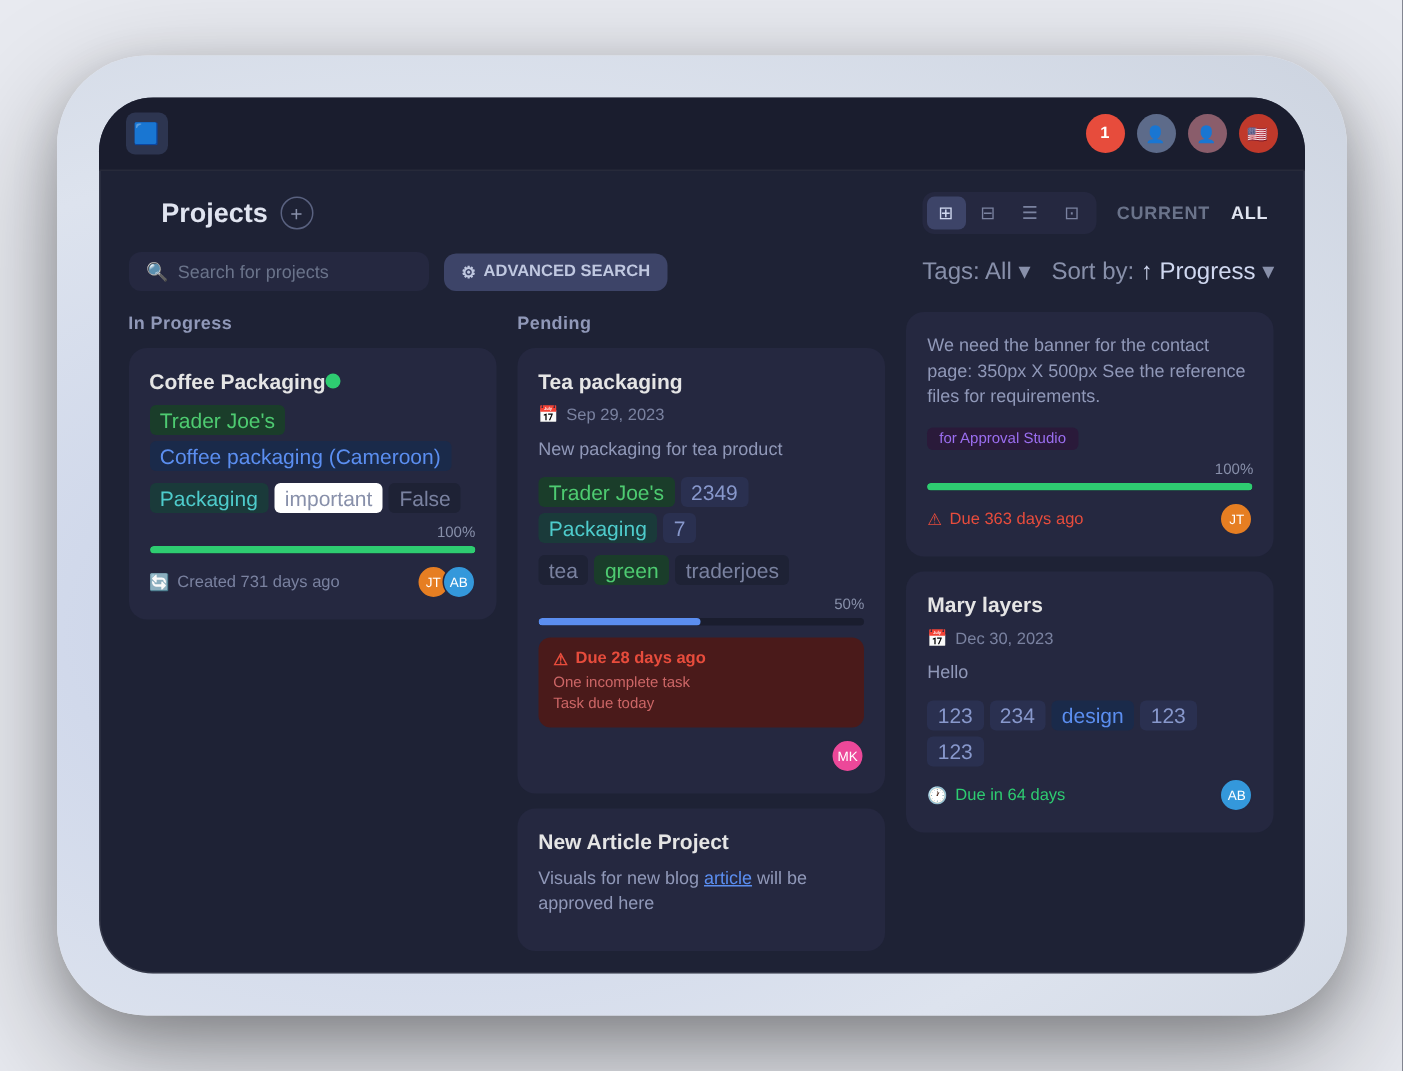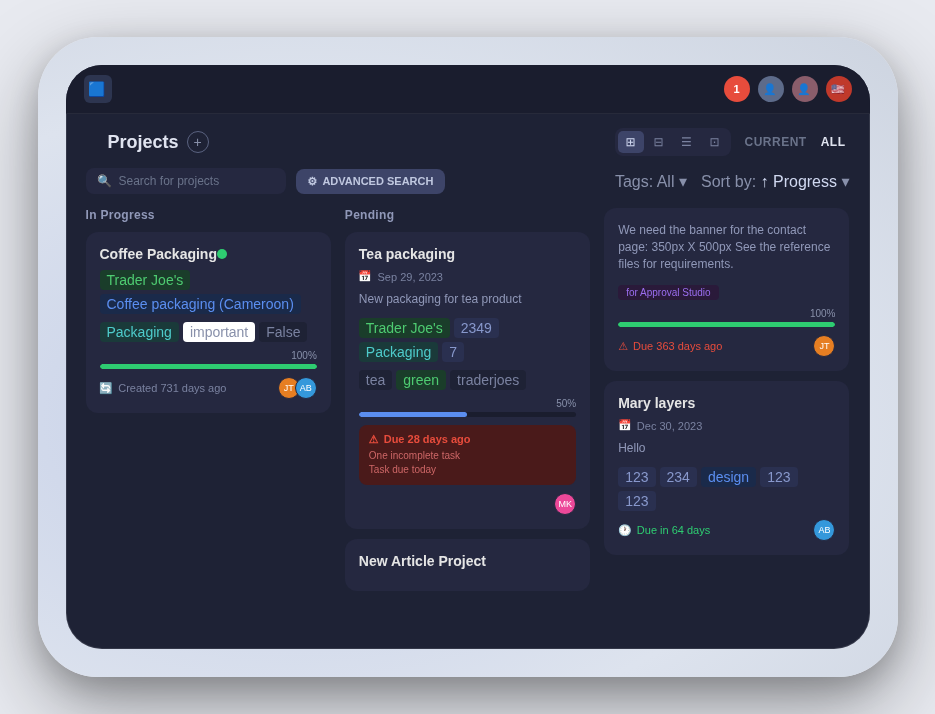--- a/index.html
+++ b/index.html
@@ -563,20 +563,23 @@
               <div class="avatars">
                 <div class="avatar av3">MK</div>
               </div>
             </div>
           </div>
 
           <div class="card">
             <div class="card-title">
               <span>New Article Project</span>
             </div>
+            <div class="card-desc">
+              Visuals for new blog <span style="color:#5b8ef0;text-decoration:underline">article</span> will be approved here
+            </div>
           </div>
         </div>
 
         <div class="column">
 
           <div class="card">
             <div class="card-desc">We need the banner for the contact page: 350px X 500px See the reference files for requirements.</div>
             <div class="approval-tag">for Approval Studio</div>
             <div class="percent-label">100%</div>
             <div class="progress-bar-wrap">

